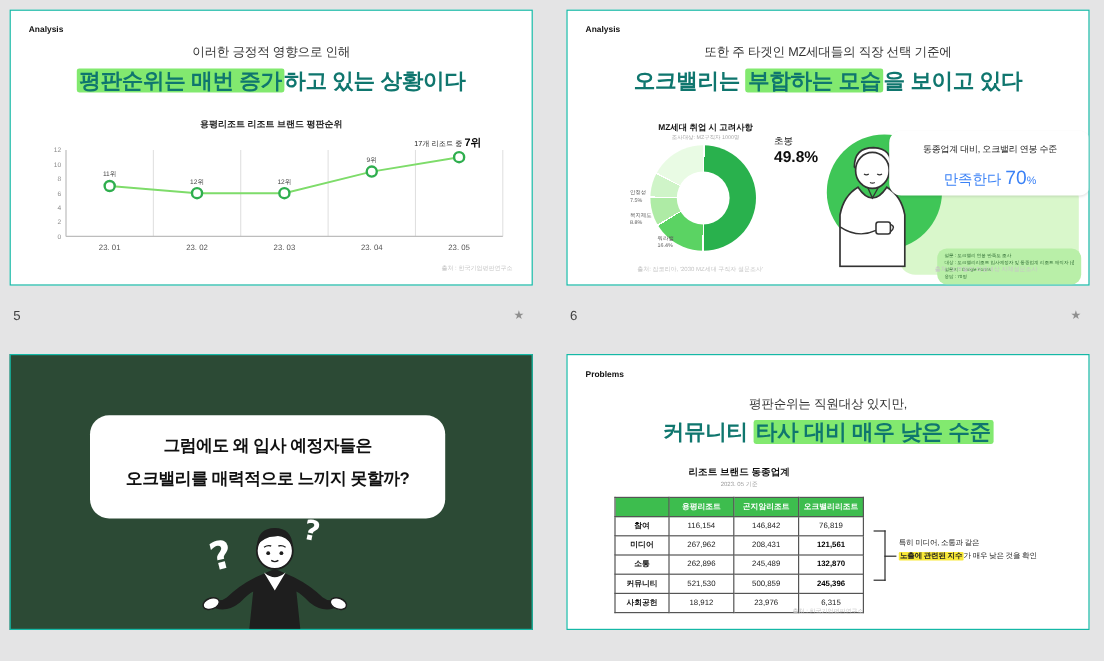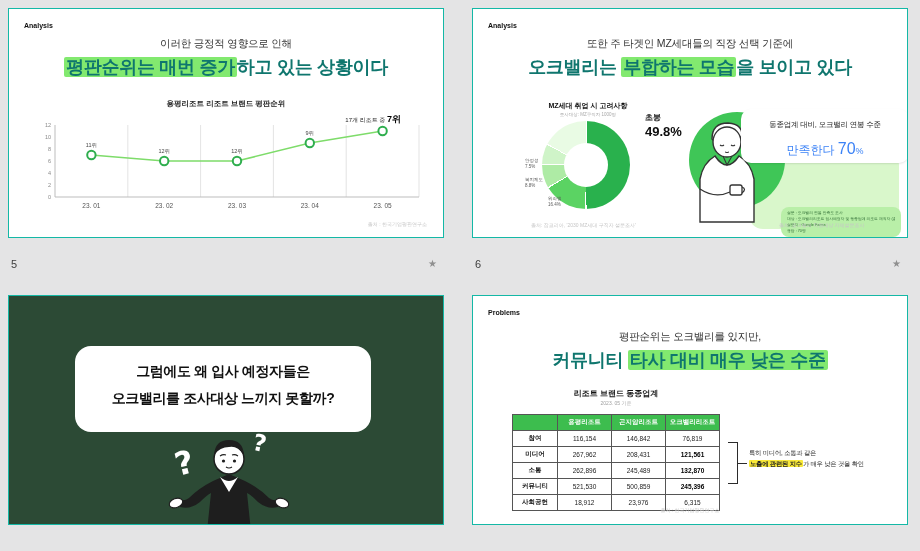--- a/index.html
+++ b/index.html
@@ -37,21 +37,21 @@
   #slide5 .src{right:16px;bottom:10px;}
 
   
   .donut-title{position:absolute;left:50px;top:92px;width:130px;text-align:center;font-size:7px;font-weight:700;color:#111;}
   .donut-sub{position:absolute;left:50px;top:103px;width:130px;text-align:center;font-size:4.5px;color:#a9a9a9;}
   .donut-wrap{position:absolute;left:69px;top:112px;width:88px;height:88px;}
   .donut{width:88px;height:88px;border-radius:50%;}
   .donut-hole{position:absolute;left:22px;top:22px;width:44px;height:44px;border-radius:50%;background:#fff;}
   .donut-label{position:absolute;font-size:4.5px;line-height:1.3;color:#5b5b5b;white-space:nowrap;}
   .main-slice{position:absolute;left:172px;top:104px;line-height:1.15;}
-  .main-slice .n{display:block;font-size:8px;font-weight:700;color:#111;}
+  .main-slice .n{display:block;font-size:8px;font-weight:400;color:#111;}
   .main-slice .v{font-size:13px;font-weight:700;color:#0d0d0d;}
   .big-light{position:absolute;left:276px;top:142px;width:150px;height:78px;background:#d9f7cb;border-radius:14px;}
   .green-circle{position:absolute;left:216px;top:103px;width:96px;height:96px;border-radius:50%;background:#3fc657;}
   #person6{position:absolute;left:212px;top:110px;}
   .sat-box{position:absolute;left:268px;top:100px;width:168px;height:54px;background:#fff;border-radius:10px;box-shadow:0 1px 2px rgba(0,0,0,.10);text-align:center;padding-top:11px;box-sizing:border-box;}
   .sat-line1{font-size:7.5px;color:#222;letter-spacing:-.2px;}
   .sat-line2{font-size:12px;font-weight:400;color:#3b82f6;margin-top:10px;}
   .sat-line2 .big{font-size:16px;}
   .sat-line2 .pct{font-size:9px;}
   .fine-print{position:absolute;left:308px;top:198px;width:120px;height:30px;background:#b9efa8;border-radius:8px;padding:3px 6px;box-sizing:border-box;overflow:hidden;}
@@ -189,42 +189,42 @@
 
   <div class="src src-l">출처: 잡코리아, '2030 MZ세대 구직자 설문조사'</div>
   <div class="src src-r">출처: 오크밸리 직원대상 자체설문조사</div>
 </div>
 <div class="page-num" id="num6">6</div>
 <div class="star" id="star6">★</div>
 
 <div class="slide" id="slide7">
   <div class="bubble">
     <div class="l1">그럼에도 왜 입사 예정자들은</div>
-    <div class="l2">오크밸리를 조사대상 느끼지 못할까?</div>
+    <div class="l2">오크밸리를 매력적으로 느끼지 못할까?</div>
   </div>
   <div class="qmark" id="q1">?</div>
   <div class="qmark" id="q2">?</div>
   <svg id="person7" width="140" height="105" viewBox="0 0 140 105">
     <circle cx="70" cy="23" r="15" fill="#fff" stroke="#1e1e1e" stroke-width="1.5"></circle>
     <path d="M55 19 Q56 4 70 4 Q84 4 85 19 Q78 9 70 11 Q61 11 55 19 Z" fill="#1e1e1e"></path>
     <circle cx="64.5" cy="25" r="1.6" fill="#1e1e1e"></circle>
     <circle cx="75.5" cy="25" r="1.6" fill="#1e1e1e"></circle>
     <path d="M61 20 q3 -2 6 -1 M73 19 q3 -1 6 1" fill="none" stroke="#1e1e1e" stroke-width="1.1"></path>
     <path d="M67 31 q3 2 6 0" fill="none" stroke="#1e1e1e" stroke-width="1.1"></path>
     <path d="M70 38 L54 45 Q40 52 30 62 Q25 66 18 63 L21 71 Q31 74 41 66 Q48 59 52 57 L47 105 L93 105 L88 57 Q92 59 99 66 Q109 74 119 71 L122 63 Q115 66 110 62 Q100 52 86 45 Z" fill="#1e1e1e"></path>
     <path d="M61 41 L70 56 L79 41 Q74 45 70 45 Q66 45 61 41 Z" fill="#fff"></path>
     <ellipse cx="17" cy="67" rx="7" ry="4.5" fill="#fff" stroke="#1e1e1e" stroke-width="1.2" transform="rotate(-20 17 67)"></ellipse>
     <ellipse cx="123" cy="67" rx="7" ry="4.5" fill="#fff" stroke="#1e1e1e" stroke-width="1.2" transform="rotate(20 123 67)"></ellipse>
   </svg>
 </div>
 
 <div class="slide" id="slide8">
   <div class="slide-label">Problems</div>
   <div class="slide-title" style="top:34px;">
-    <div class="t1">평판순위는 오크밸리를 있지만,</div>
+    <div class="t1">평판순위는 직원대상 있지만,</div>
     <div class="t2"><span>커뮤니티 </span><span class="hl-g">타사 대비 매우 낮은 수준</span></div>
   </div>
   <div class="tbl-title">리조트 브랜드 동종업계</div>
   <div class="tbl-sub">2023. 05 기준</div>
   <table id="rep-table">
       <thead>
         <tr>
           <th></th>
           <th>용평리조트</th>
           <th>곤지암리조트</th>

